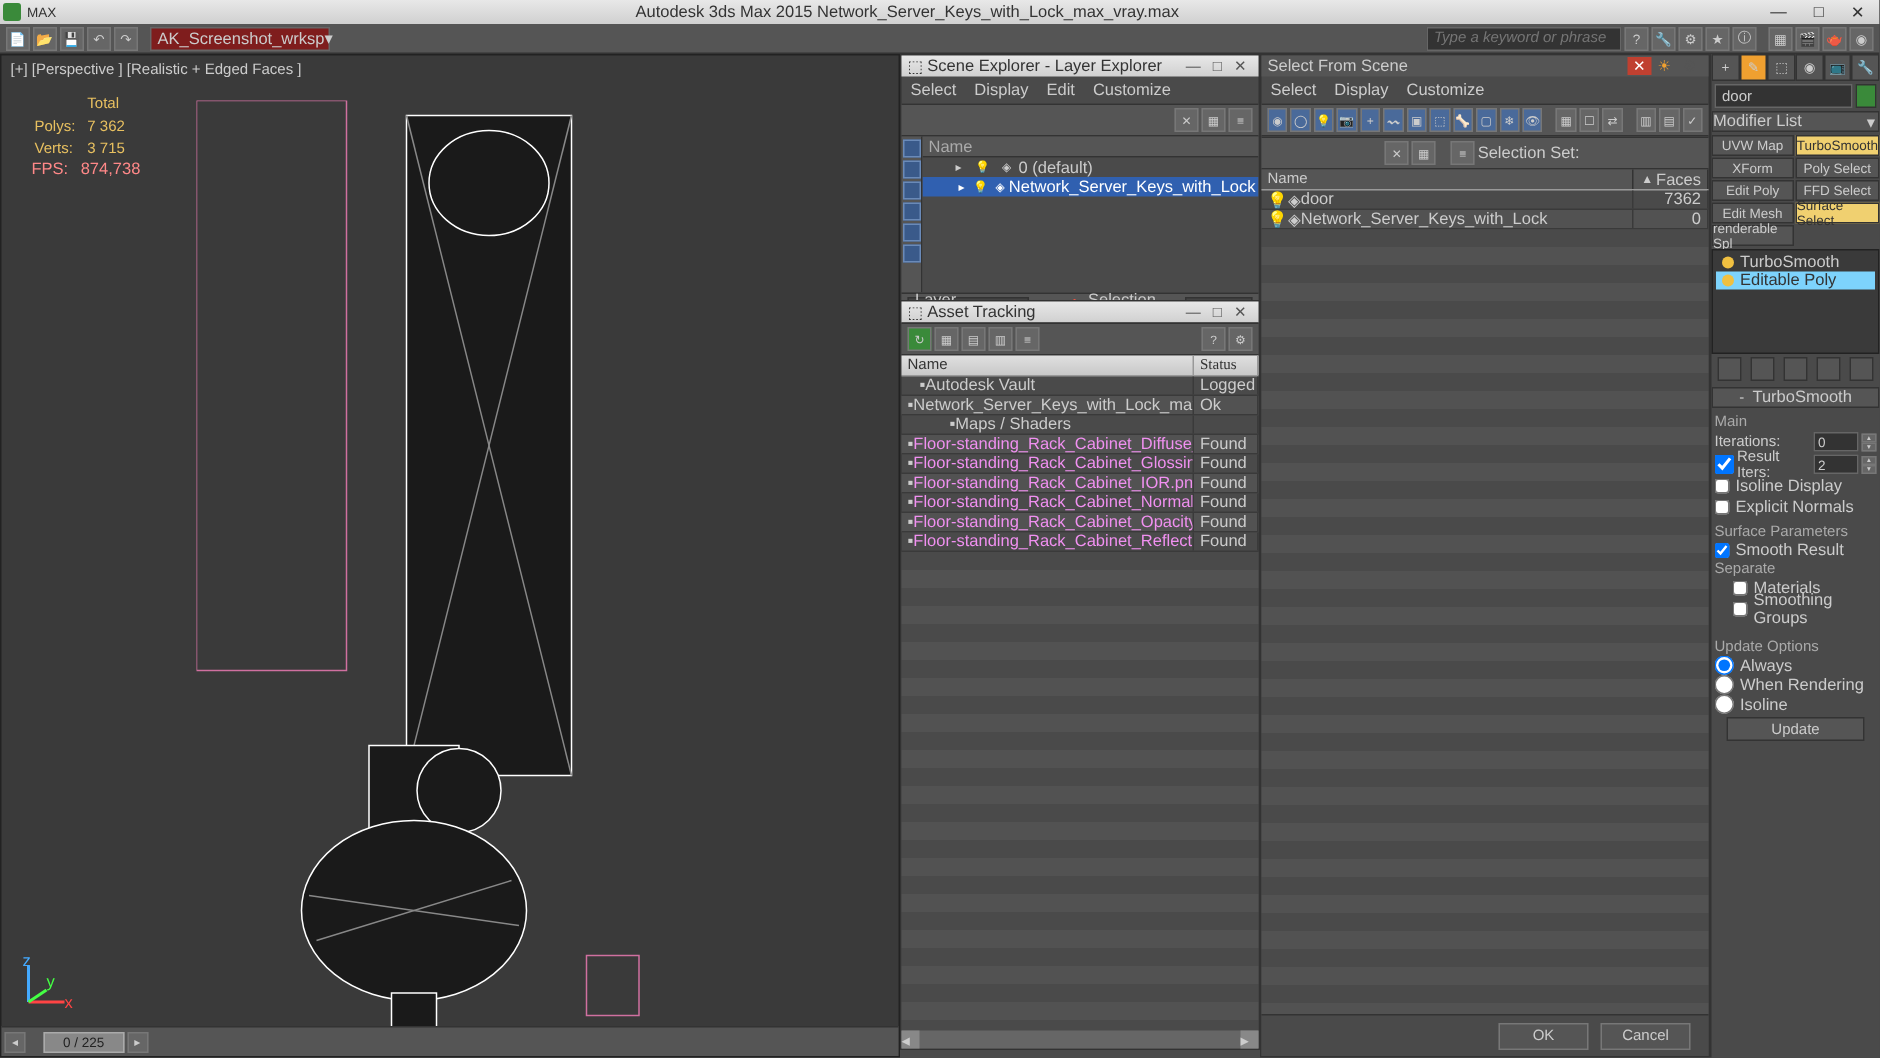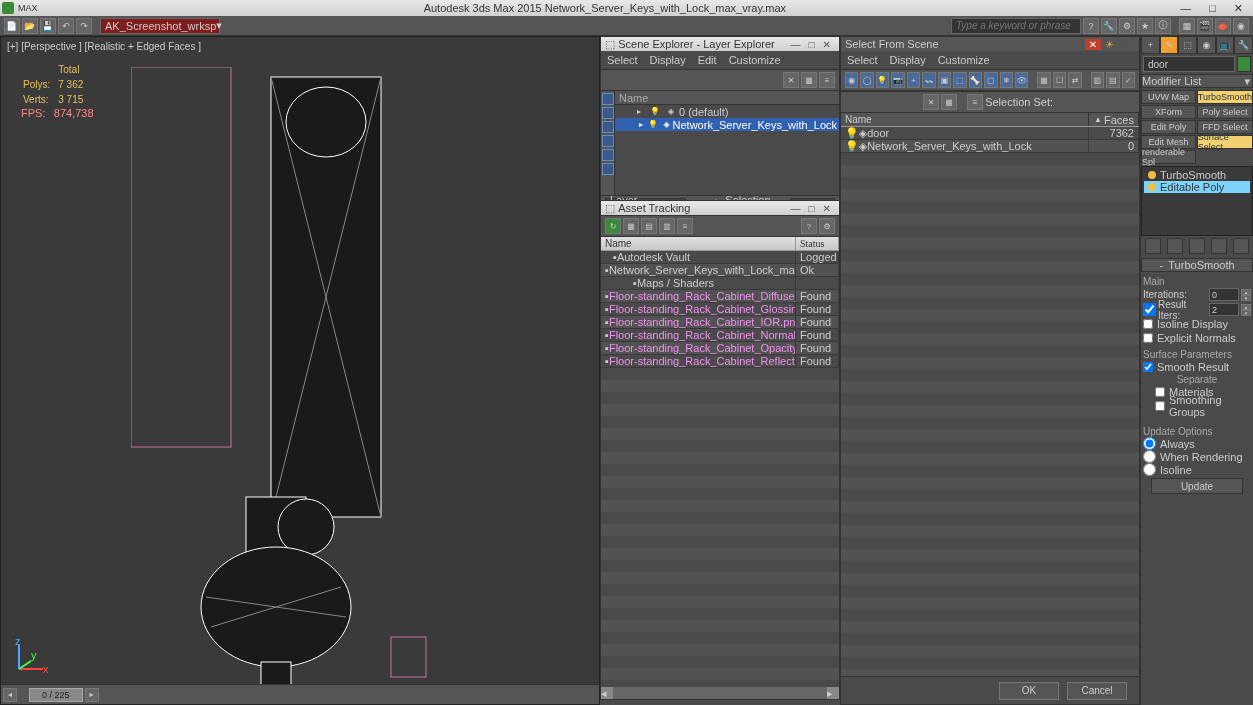--- a/index.html
+++ b/index.html
@@ -484,21 +484,21 @@
       </div>
     <div class="chk">
         <input type="checkbox" style="">
         <span>Explicit Normals</span>
       </div>
     <div style="font-size:10px;color:#aaa;margin-top:4px;">Surface Parameters</div>
     <div class="chk">
         <input type="checkbox" checked="" style="">
         <span>Smooth Result</span>
       </div>
-    <div style="font-size:10px;color:#aaa;text-align:center;">Separate</div>
+    <div style="font-size:10px;color:#aaa;">Separate</div>
     <div class="chk" style="padding-left:12px;">
         <input type="checkbox" style="">
         <span>Materials</span>
       </div>
     <div class="chk" style="padding-left:12px;">
         <input type="checkbox" style="">
         <span>Smoothing Groups</span>
       </div>
     <div style="font-size:10px;color:#aaa;margin-top:13px;">Update Options</div>
     <div class="radio">

